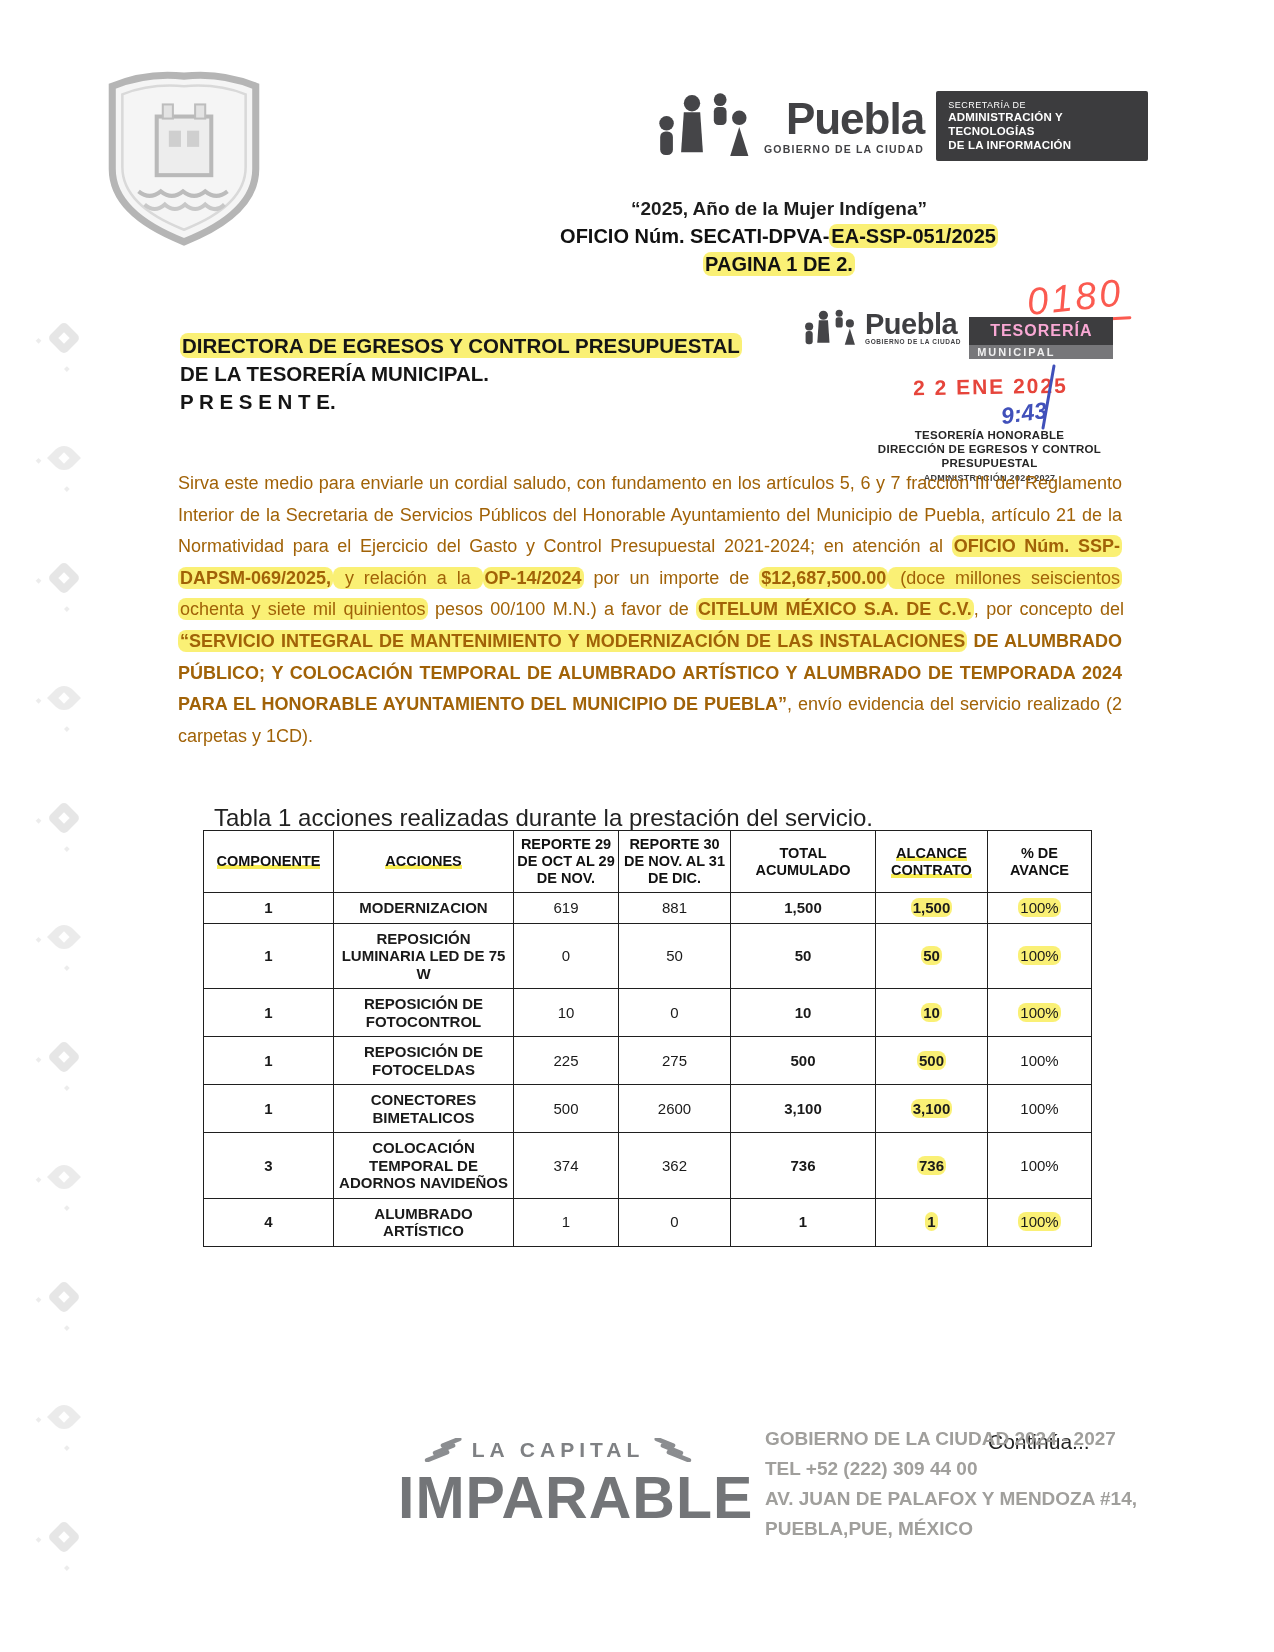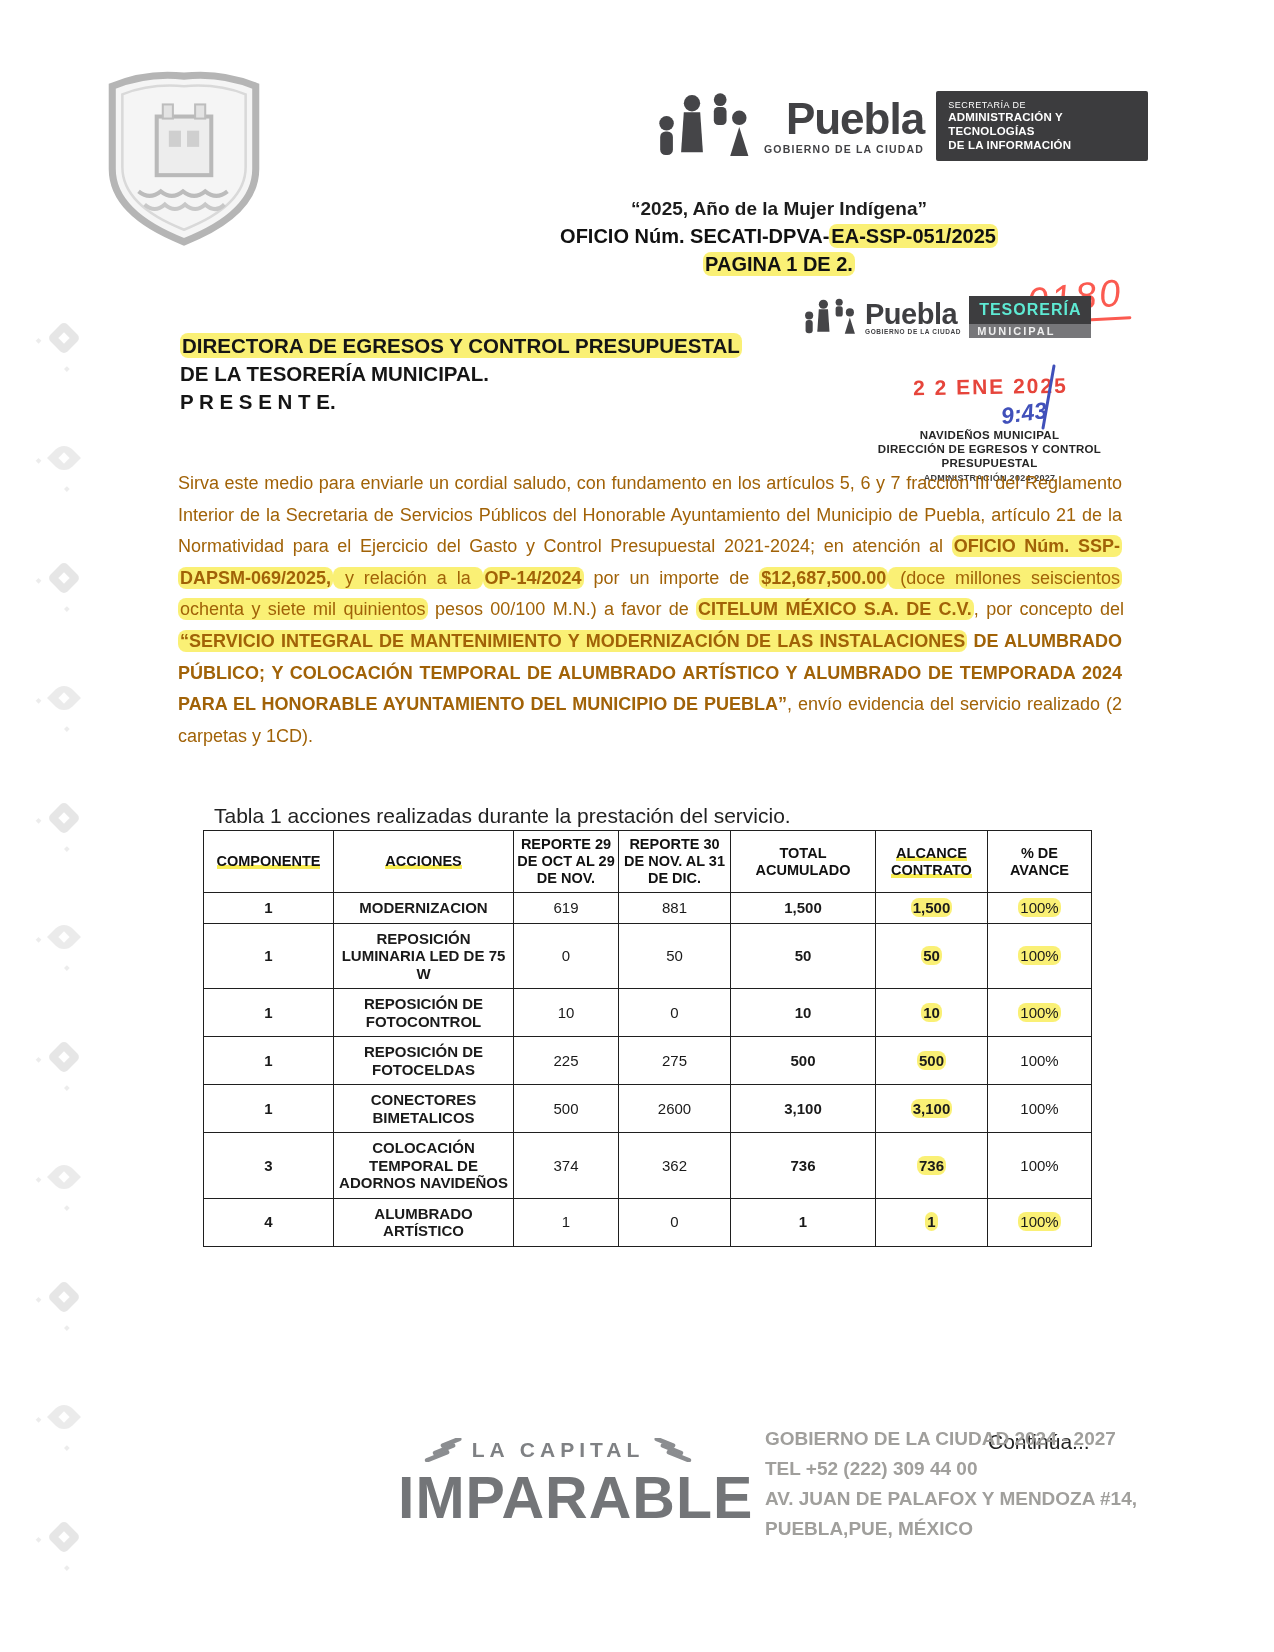--- a/index.html
+++ b/index.html
@@ -55,21 +55,21 @@
   
   .stamp { position:absolute; left:795px; top:278px; width:385px; height:230px; }
   .folio { position:absolute; left:232px; top:-2px; font-size:38px; color:#fb5a50;
     transform:rotate(-6deg); font-style:italic; letter-spacing:3px; }
   .folio::after { content:""; position:absolute; left:-6px; bottom:-3px; width:112%; height:3px;
     background:#fb5a50; transform:rotate(3deg); border-radius:2px; }
   .stamp-row { position:absolute; left:6px; top:18px; display:flex; align-items:center; gap:8px; }
   .wordmark-sm { font-size:29px; font-weight:bold; color:#3f3f42; letter-spacing:-0.5px; line-height:28px; }
   .tagline-sm { font-size:6.5px; font-weight:bold; color:#3f3f42; letter-spacing:.6px; }
   .office-box { display:flex; flex-direction:column; }
-  .office-big { background:#3d3d3f; color:#5eead4; font-weight:bold; font-size:16px; padding:5px 10px; letter-spacing:1px; }
+  .office-big { background:#3d3d3f; color:#f9a8d4; font-weight:bold; font-size:16px; padding:5px 21px; letter-spacing:1px;margin-top:21px; }
   .office-small { background:#77777a; color:#f0f0f0; font-size:11px; font-weight:bold; padding:1px 8px; letter-spacing:2px; }
   .stamp-date { position:absolute; left:118px; top:97px; color:#e6453b; font-size:21px;
     font-weight:bold; letter-spacing:2px; transform:rotate(-1deg); }
   .stamp-time { position:absolute; left:206px; top:122px; color:#4050ba; font-size:23px;
     font-style:italic; font-weight:bold; transform:rotate(-8deg); }
   .pen-stroke { position:absolute; left:252px; top:86px; width:3px; height:66px; background:#4050ba;
     transform:rotate(10deg); border-radius:3px; }
   .dept { position:absolute; left:42px; top:150px; width:305px; text-align:center;
     font-weight:bold; font-size:11.5px; line-height:14px; color:#262626; letter-spacing:.3px; }
   .dept-small { font-size:9px; margin-top:1px; color:#3a3a3a; }
@@ -77,21 +77,21 @@
   
   .recipient { position:absolute; left:180px; top:332px; width:640px;
     font-size:20.5px; font-weight:bold; line-height:27.5px; color:#151515; }
   .presente { margin-top:1px; }
 
   
   .body-text { position:absolute; left:178px; top:468px; width:944px;
     font-size:18px; line-height:31.6px; text-align:justify; color:#a16207; }
 
   
-  .caption { position:absolute; left:214px; top:804px; font-size:21px; color:#222; }
+  .caption { position:absolute; left:214px; top:804px; font-size:24px; color:#222; }
   .data-table { position:absolute; left:203px; top:830px; width:888px; border-collapse:collapse;
     table-layout:fixed; }
   .data-table th, .data-table td { border:1.6px solid #1f1f1f; text-align:center; vertical-align:middle; }
   .data-table th { font-size:14.5px; line-height:17px; padding:5px 3px; font-weight:bold; color:#111; }
   .data-table td { font-size:15px; line-height:17.5px; padding:6px 3px; color:#1a1a1a; }
   .c0{width:130px}.c1{width:180px}.c2{width:105px}.c3{width:112px}.c4{width:145px}.c5{width:112px}.c6{width:104px}
 
   
   .continua { position:absolute; left:988px; top:1394px; font-size:21px; color:#222;margin-top:36px; }
   .capital-logo { position:absolute; left:398px; top:1438px; width:320px; text-align:right; }
@@ -183,21 +183,21 @@
       </div>
       <div class="office-box">
         <div class="office-big">TESORERÍA</div>
         <div class="office-small">MUNICIPAL</div>
       </div>
     </div>
     <div class="stamp-date">2 2 ENE 2025</div>
     <div class="stamp-time">9:43</div>
     <div class="pen-stroke"></div>
     <div class="dept">
-      <div>NAVIDEÑOS MUNICIPAL</div>
+      <div>TESORERÍA HONORABLE</div>
       <div>DIRECCIÓN DE EGRESOS Y CONTROL</div>
       <div>PRESUPUESTAL</div>
       <div class="dept-small">ADMINISTRACIÓN 2024-2027</div>
     </div>
   </div>
 
   <div class="recipient">
     <div><span class="hl">DIRECTORA DE EGRESOS Y CONTROL PRESUPUESTAL</span></div>
     <div>DE LA TESORERÍA MUNICIPAL.</div>
     <div class="presente">P R E S E N T E.</div>

